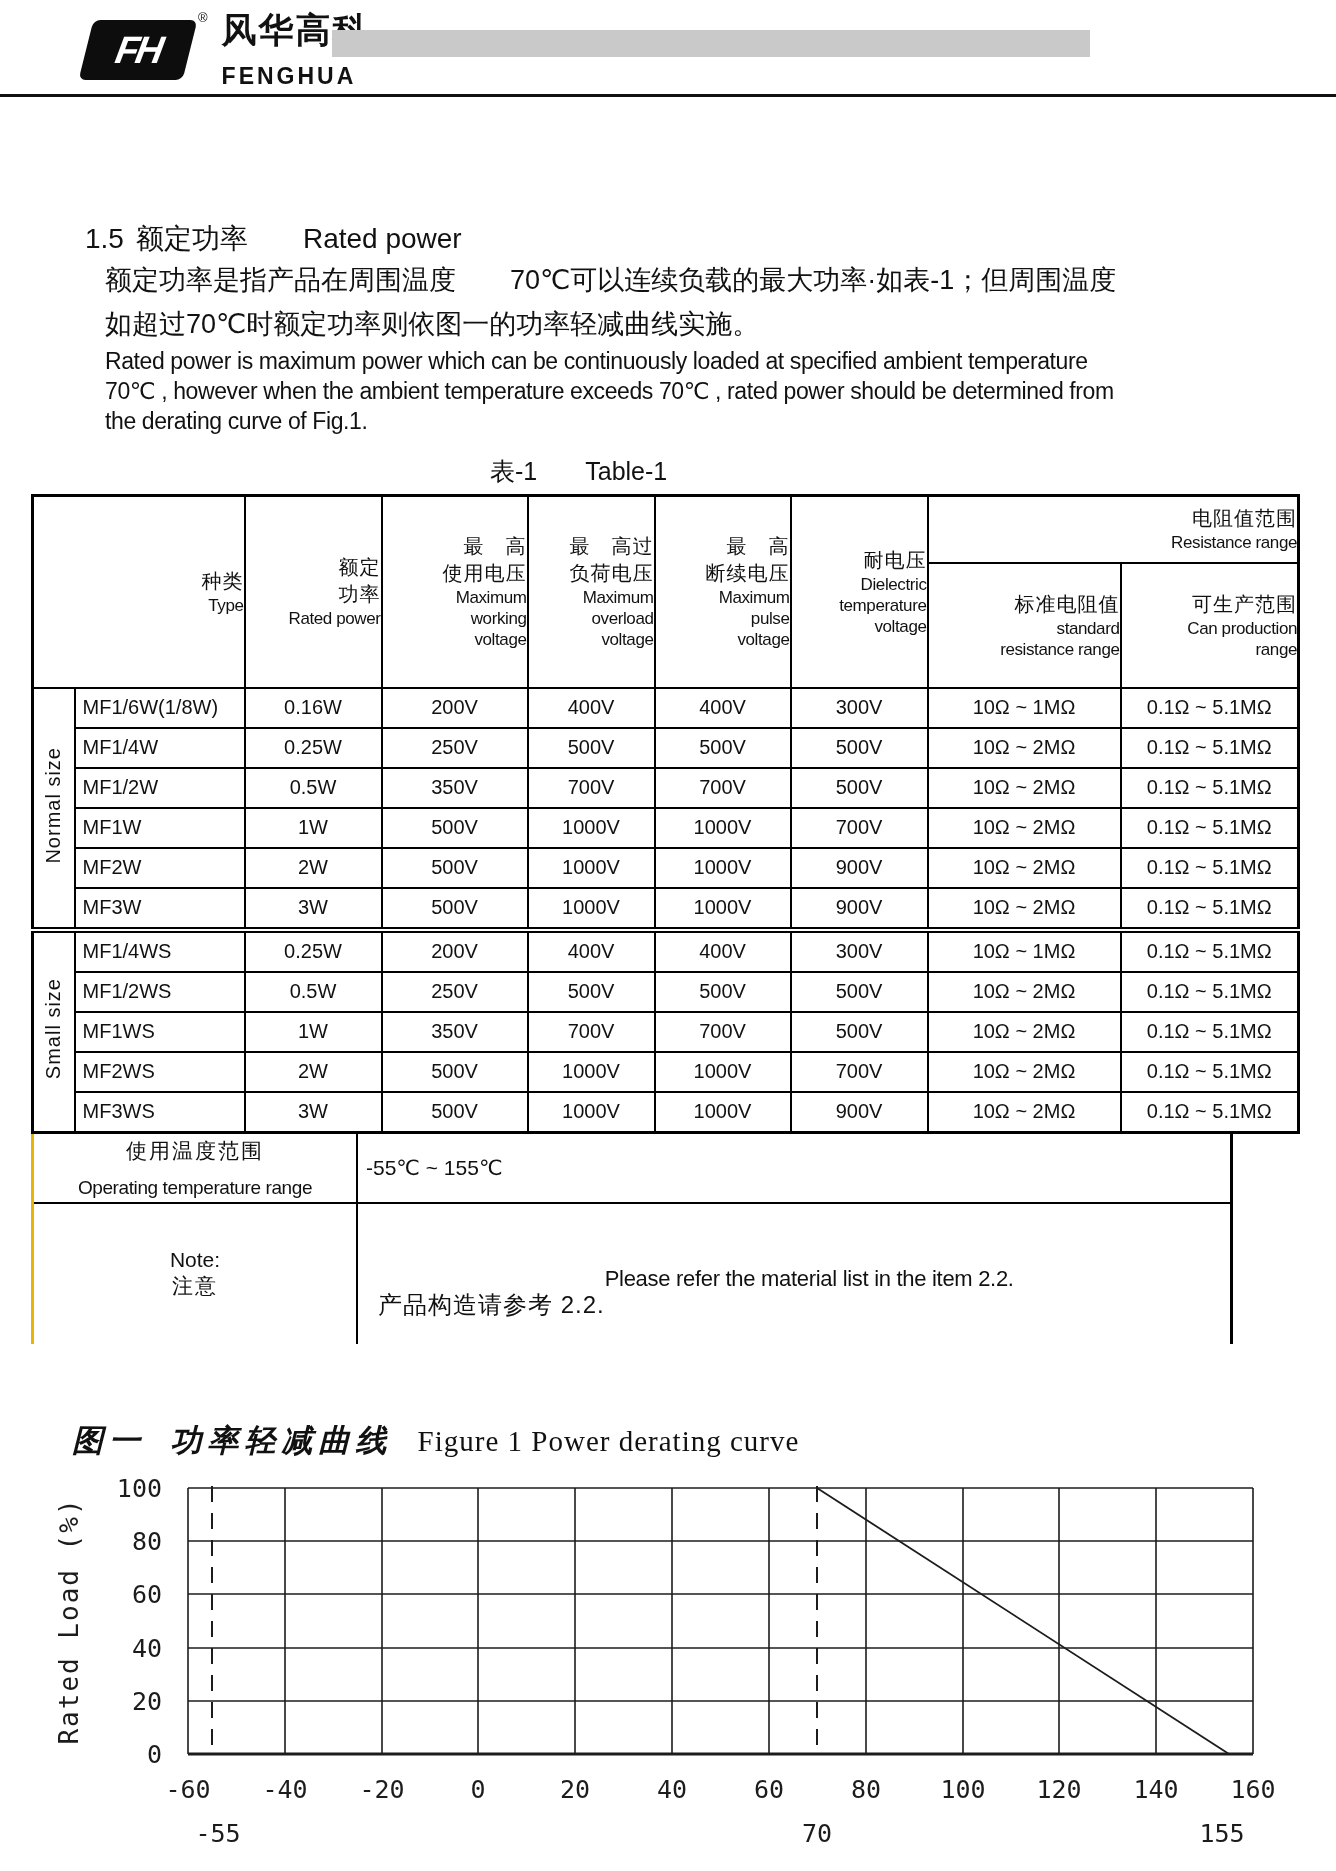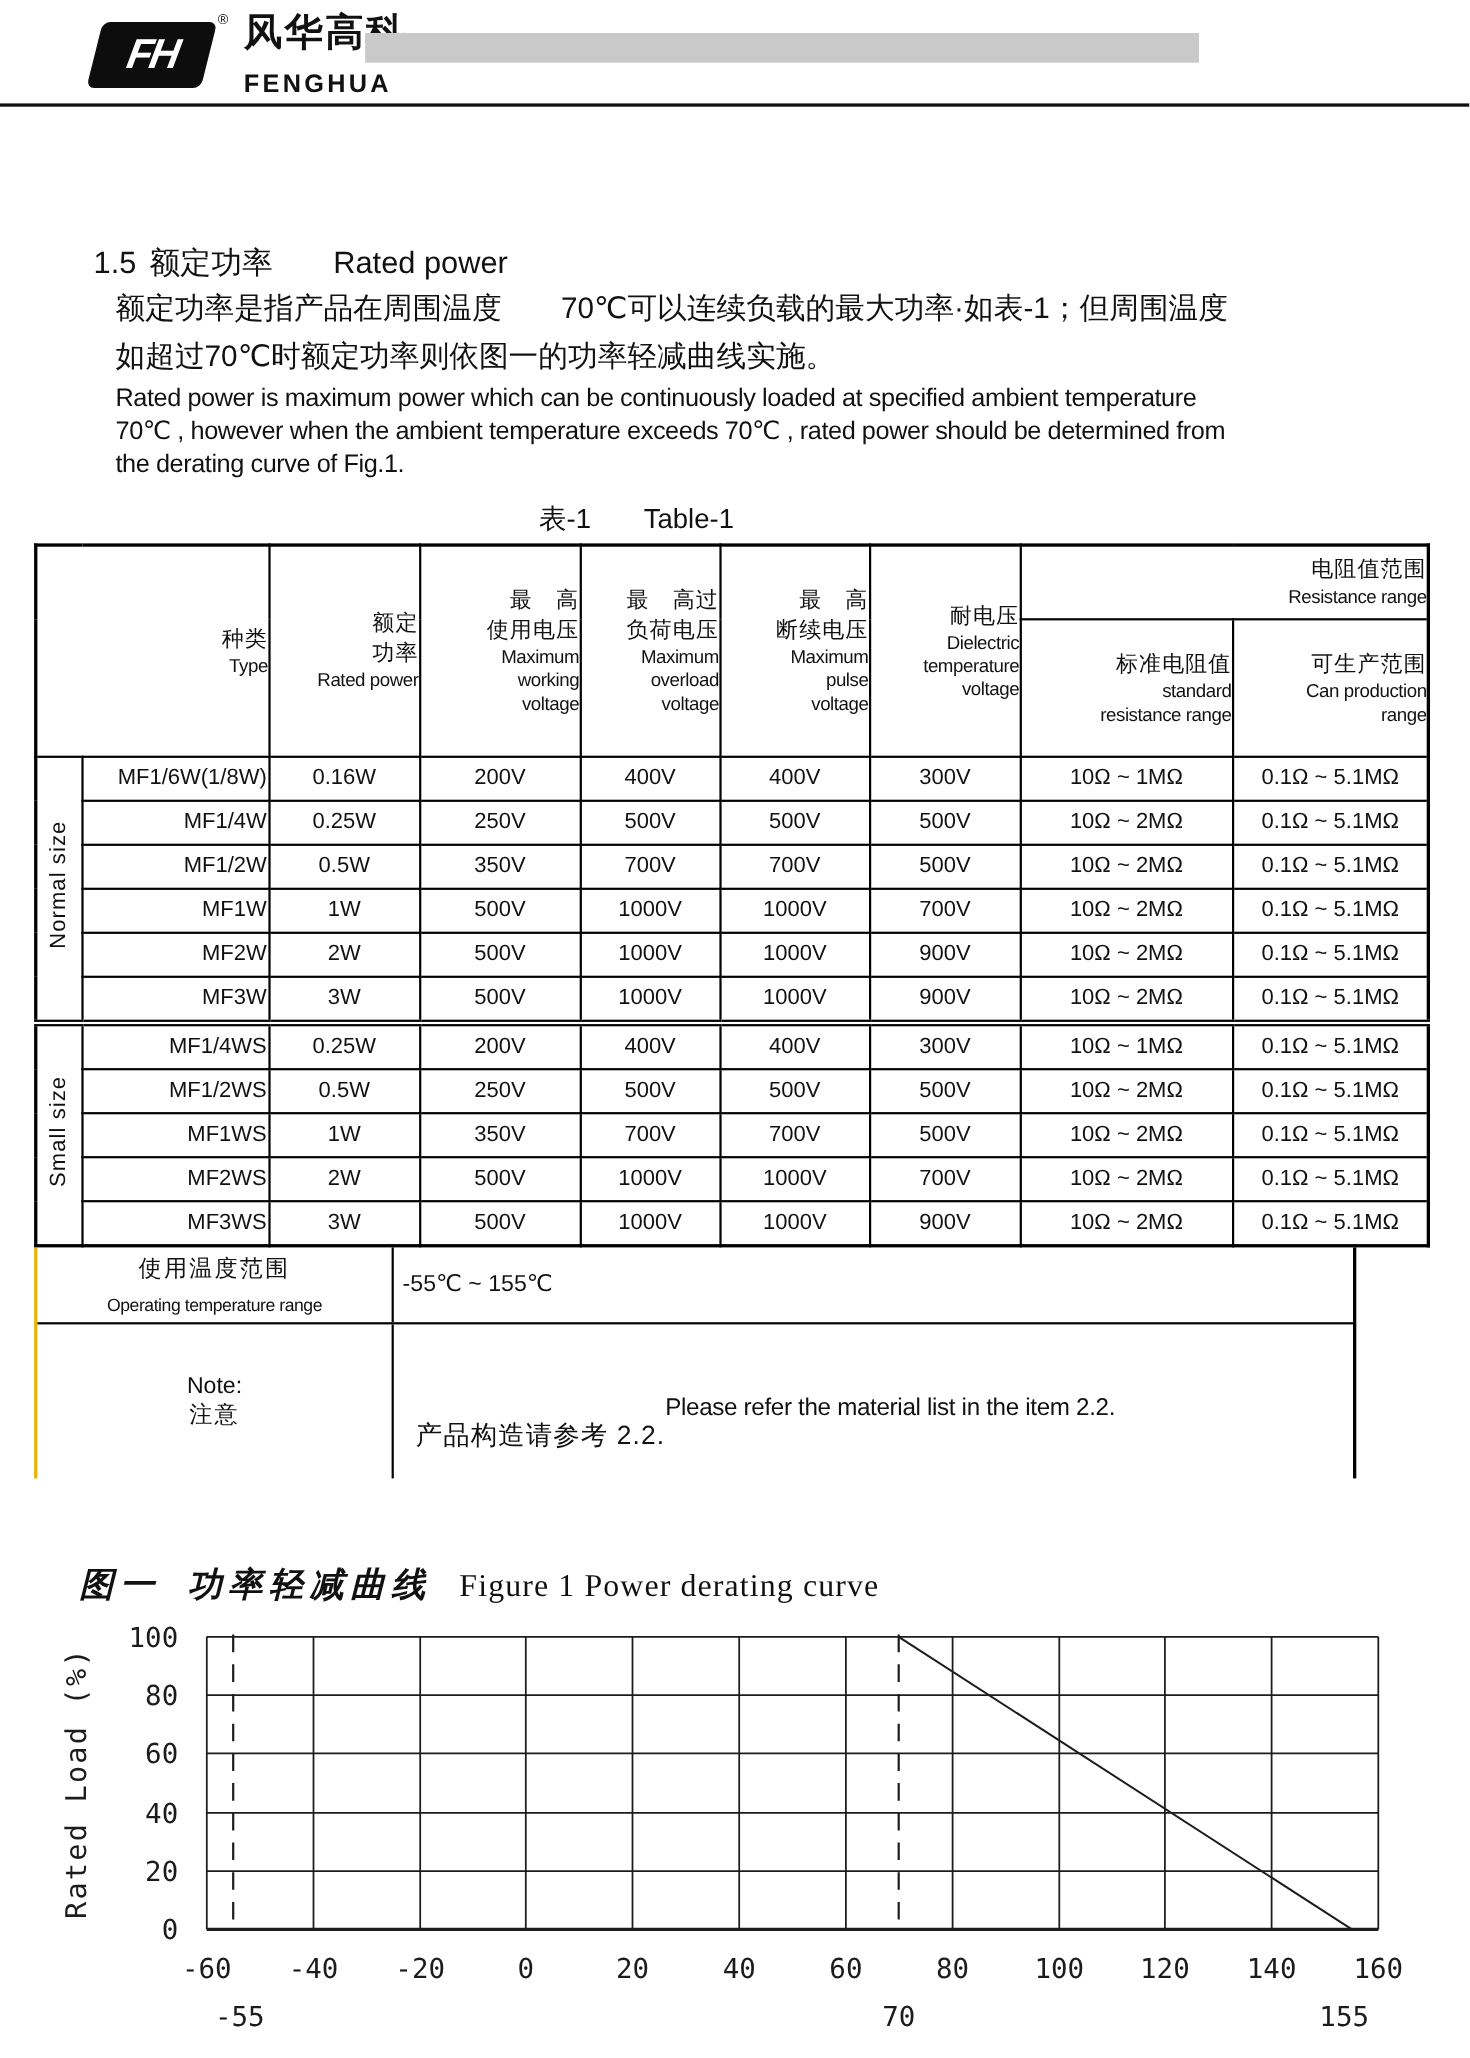--- a/index.html
+++ b/index.html
@@ -30,36 +30,36 @@
   .tbl-title{position:absolute;left:490px;top:455px;font-size:25px}
   .tbl-title .en{margin-left:48px}
   .tbl-wrap{position:absolute;left:31px;top:494px;width:1266px}
   table.spec{border-collapse:collapse;table-layout:fixed;width:1266px;border:3px solid #000}
   table.spec th,table.spec td{border:2px solid #000;overflow:hidden}
   table.spec thead th{font-weight:normal;text-align:right;vertical-align:middle;padding:1px 0}
   tr.h1{height:67px} tr.h2{height:125px}
   .hcn{font-size:20px;line-height:27px;letter-spacing:1px}
   .hen{font-size:17px;line-height:21px;letter-spacing:-0.4px}
   table.spec tbody td{height:36px;font-size:20px}
-  td.tname{text-align:right;padding-left:7px}
+  td.tname{text-align:left;padding-left:7px}
   td.tval{text-align:center}
   td.vcell{padding:0;text-align:center;vertical-align:middle}
   .vtext{display:inline-block;writing-mode:vertical-rl;transform:rotate(180deg);
          font-size:20px;letter-spacing:1px;white-space:nowrap}
   .split{border-top:6px double #000 !important}
 
   
   .bsec{border-left:3px solid #eab308;border-right:3px solid #000;width:1202px;box-sizing:border-box}
   .brow{display:flex}
   .brow1{height:68px;border-bottom:2px solid #000}
   .brow2{height:140px}
   .blabel{width:322px;border-right:2px solid #000;display:flex;flex-direction:column;
           justify-content:center;align-items:center;flex-shrink:0}
   .blabel .cn{font-size:21px;letter-spacing:2px}
-  .blabel .en{font-size:16px;letter-spacing:-0.4px;margin-top:12px}
+  .blabel .en{font-size:19px;letter-spacing:-0.4px;margin-top:12px}
   .bvalue{flex:1;display:flex;align-items:center;font-size:21px;padding-left:8px}
   .bvalue-note{flex:1;display:flex;align-items:center;padding-left:6px}
   .note-cn{margin-top:62px;padding-left:14px;font-size:24px;letter-spacing:1px}
   .note-en{margin-top:10px;font-size:22px;letter-spacing:-0.3px}
 
   
   .fig-title{position:absolute;left:72px;top:1420px;display:flex;align-items:baseline;white-space:nowrap}
   .fig-title .cn{font-family:Liberation Mono, monospace;font-style:italic;font-weight:bold;
                  font-size:31px;letter-spacing:6px}
   .fig-title .en{font-family:"Liberation Serif","DejaVu Serif",serif;font-size:29px;margin-left:25px;letter-spacing:1px}

